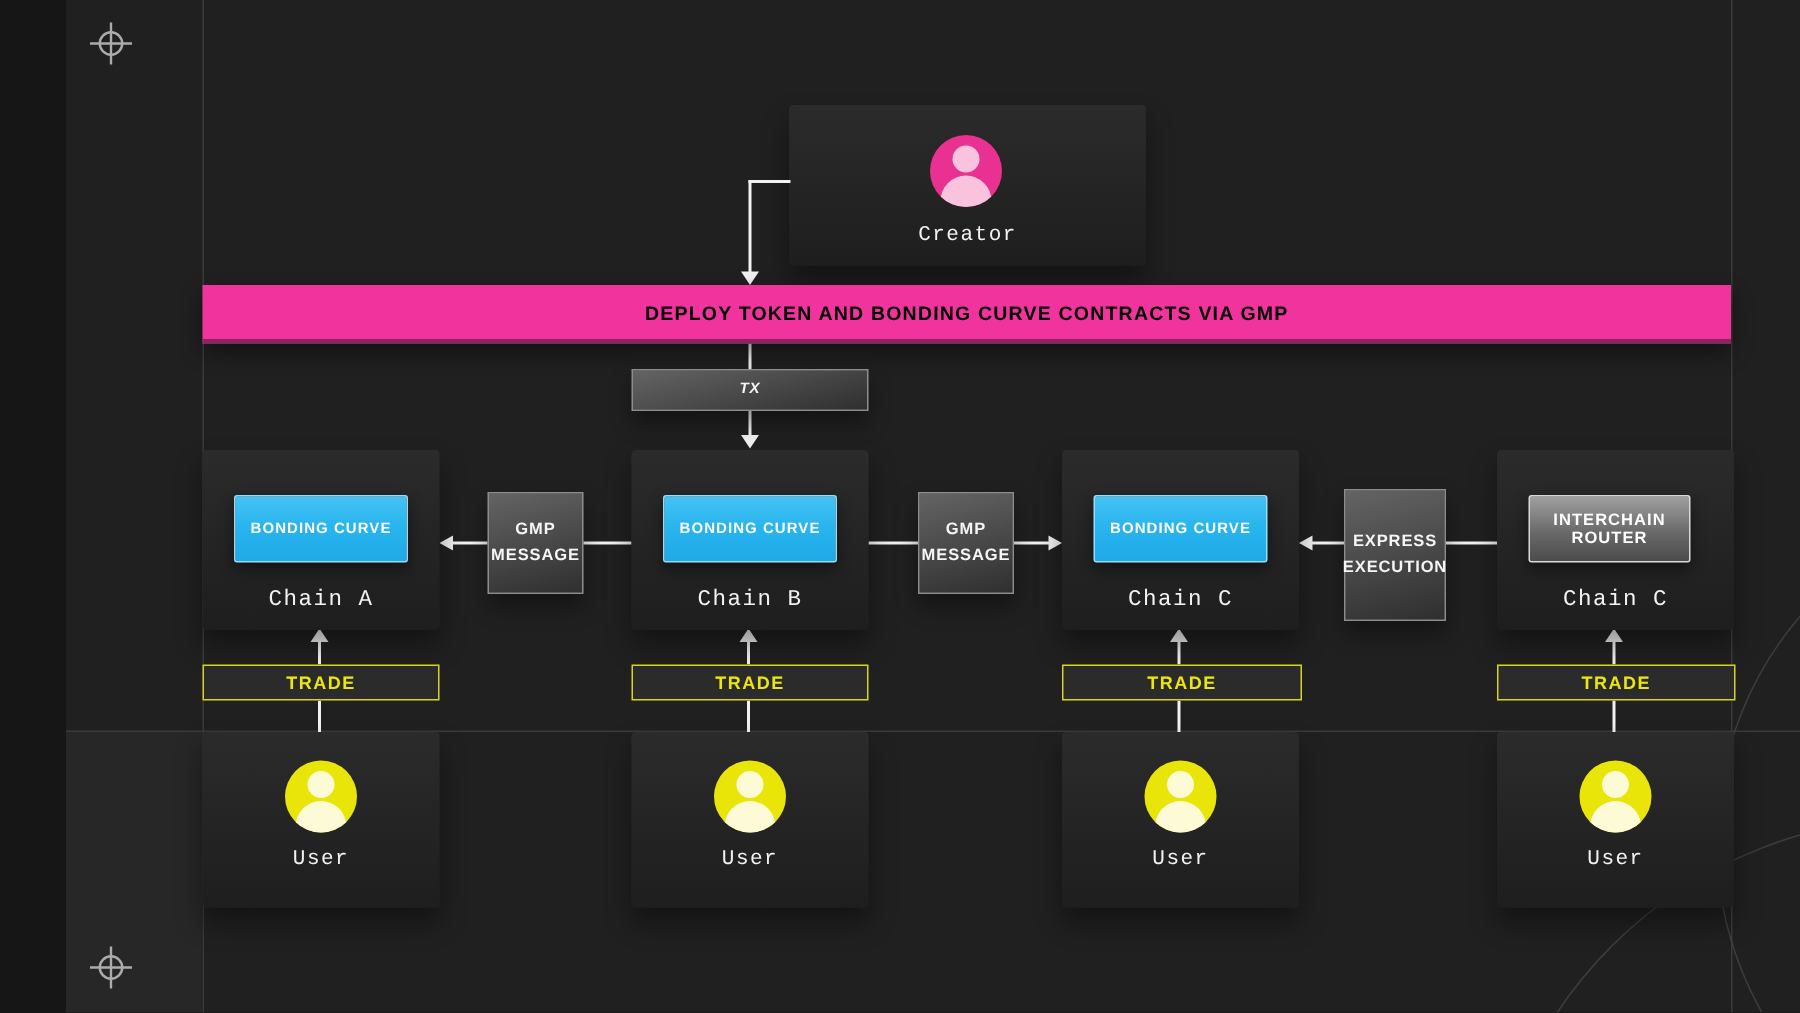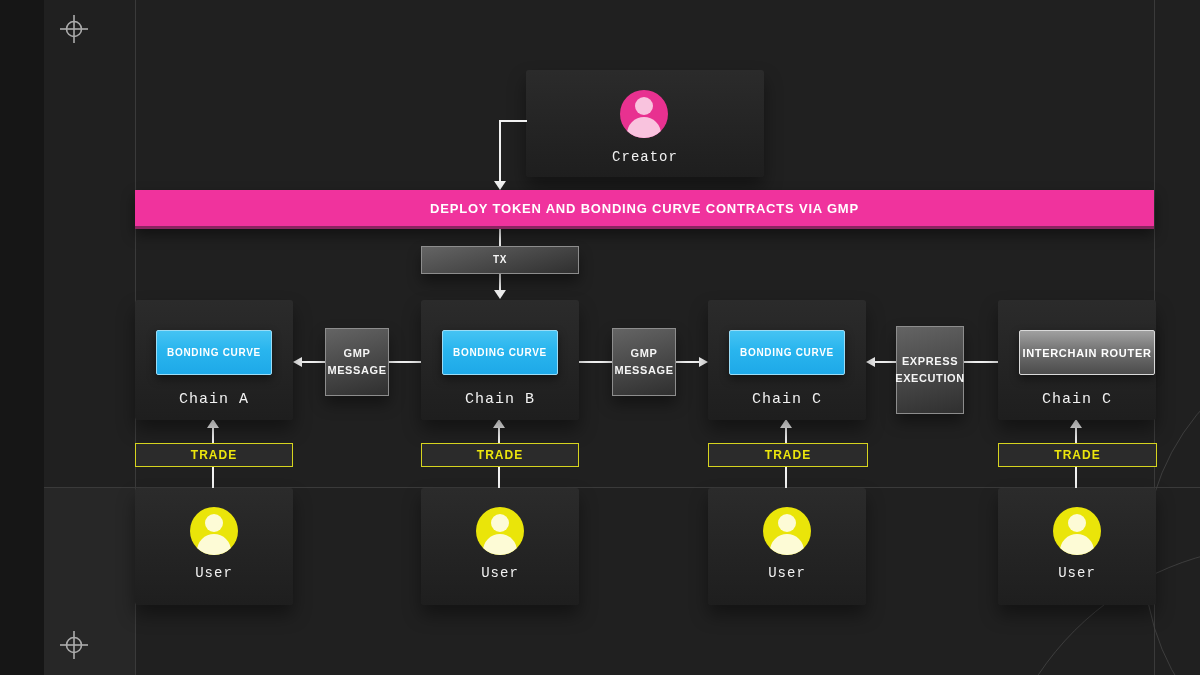--- a/index.html
+++ b/index.html
@@ -33,33 +33,33 @@
   .avatar.pink{background:var(--accent-pink-avatar,#e83190);}
   .avatar.pink .head,.avatar.pink .body{background:#f9c3de;}
   .avatar.yellow{background:var(--accent-yellow-avatar,#eae509);}
   .avatar.yellow .head,.avatar.yellow .body{background:#fdfbd6;}
   
   .banner{
     position:absolute;left:91px;top:190px;width:1019px;height:39px;
     background:var(--accent-pink,#f0339d);
     border-bottom:3px solid #8a2560;box-sizing:border-box;
     display:flex;align-items:center;justify-content:center;
-    color:#ffffff;font-size:13px;font-weight:700;letter-spacing:.8px;
+    color:#000000;font-size:13px;font-weight:700;letter-spacing:.8px;
     box-shadow:0 6px 14px rgba(0,0,0,.45);
   }
   
   .graybox{
     position:absolute;box-sizing:border-box;
     background:linear-gradient(165deg,#646464 0%,#2f2f2f 100%);
     border:1px solid #8d8d8d;
     display:flex;align-items:center;justify-content:center;text-align:center;
     color:#f5f5f5;font-size:11px;font-weight:700;letter-spacing:.6px;line-height:1.55;
     box-shadow:0 8px 14px rgba(0,0,0,.4);
   }
-  .txbox{left:377px;top:246px;width:158px;height:28px;font-size:10px;}
+  .txbox{left:377px;top:246px;width:158px;height:28px;font-size:10px;font-style:italic;}
   
   .innerbtn{
     position:absolute;box-sizing:border-box;border-radius:2px;
     display:flex;align-items:center;justify-content:center;
     font-size:10px;font-weight:700;letter-spacing:.7px;color:#fff;text-align:center;
   }
   .btn-cyan{
     background:linear-gradient(180deg,#45c3f3 0%,var(--accent-cyan,#29b5ee) 45%,#1ea9e8 100%);
     border:1.5px solid #9adcf6;
     box-shadow:0 4px 10px rgba(0,0,0,.45);
@@ -179,21 +179,21 @@
   </div>
   <div class="card" style="left:377px;top:300px;width:158px;height:120px;">
     <div class="innerbtn btn-cyan" style="left:21px;top:30px;width:116px;height:45px;">BONDING CURVE</div>
     <div class="node-label" style="top:91px;">Chain B</div>
   </div>
   <div class="card" style="left:664px;top:300px;width:158px;height:120px;">
     <div class="innerbtn btn-cyan" style="left:21px;top:30px;width:116px;height:45px;">BONDING CURVE</div>
     <div class="node-label" style="top:91px;">Chain C</div>
   </div>
   <div class="card" style="left:954px;top:300px;width:158px;height:120px;">
-    <div class="innerbtn btn-gray" style="left:21px;top:30px;width:136px;height:45px;">INTERCHAIN ROUTER</div>
+    <div class="innerbtn btn-gray" style="left:21px;top:30px;width:108px;height:45px;">INTERCHAIN ROUTER</div>
     <div class="node-label" style="top:91px;">Chain C</div>
   </div>
 
   <div class="graybox" style="left:281px;top:328px;width:64px;height:68px;">GMP MESSAGE</div>
   <div class="graybox" style="left:568px;top:328px;width:64px;height:68px;">GMP MESSAGE</div>
   <div class="graybox" style="left:852px;top:326px;width:68px;height:88px;">EXPRESS EXECUTION</div>
 
   <div class="trade" style="left:91px;top:443px;width:158px;">TRADE</div>
   <div class="trade" style="left:377px;top:443px;width:158px;">TRADE</div>
   <div class="trade" style="left:664px;top:443px;width:160px;">TRADE</div>

